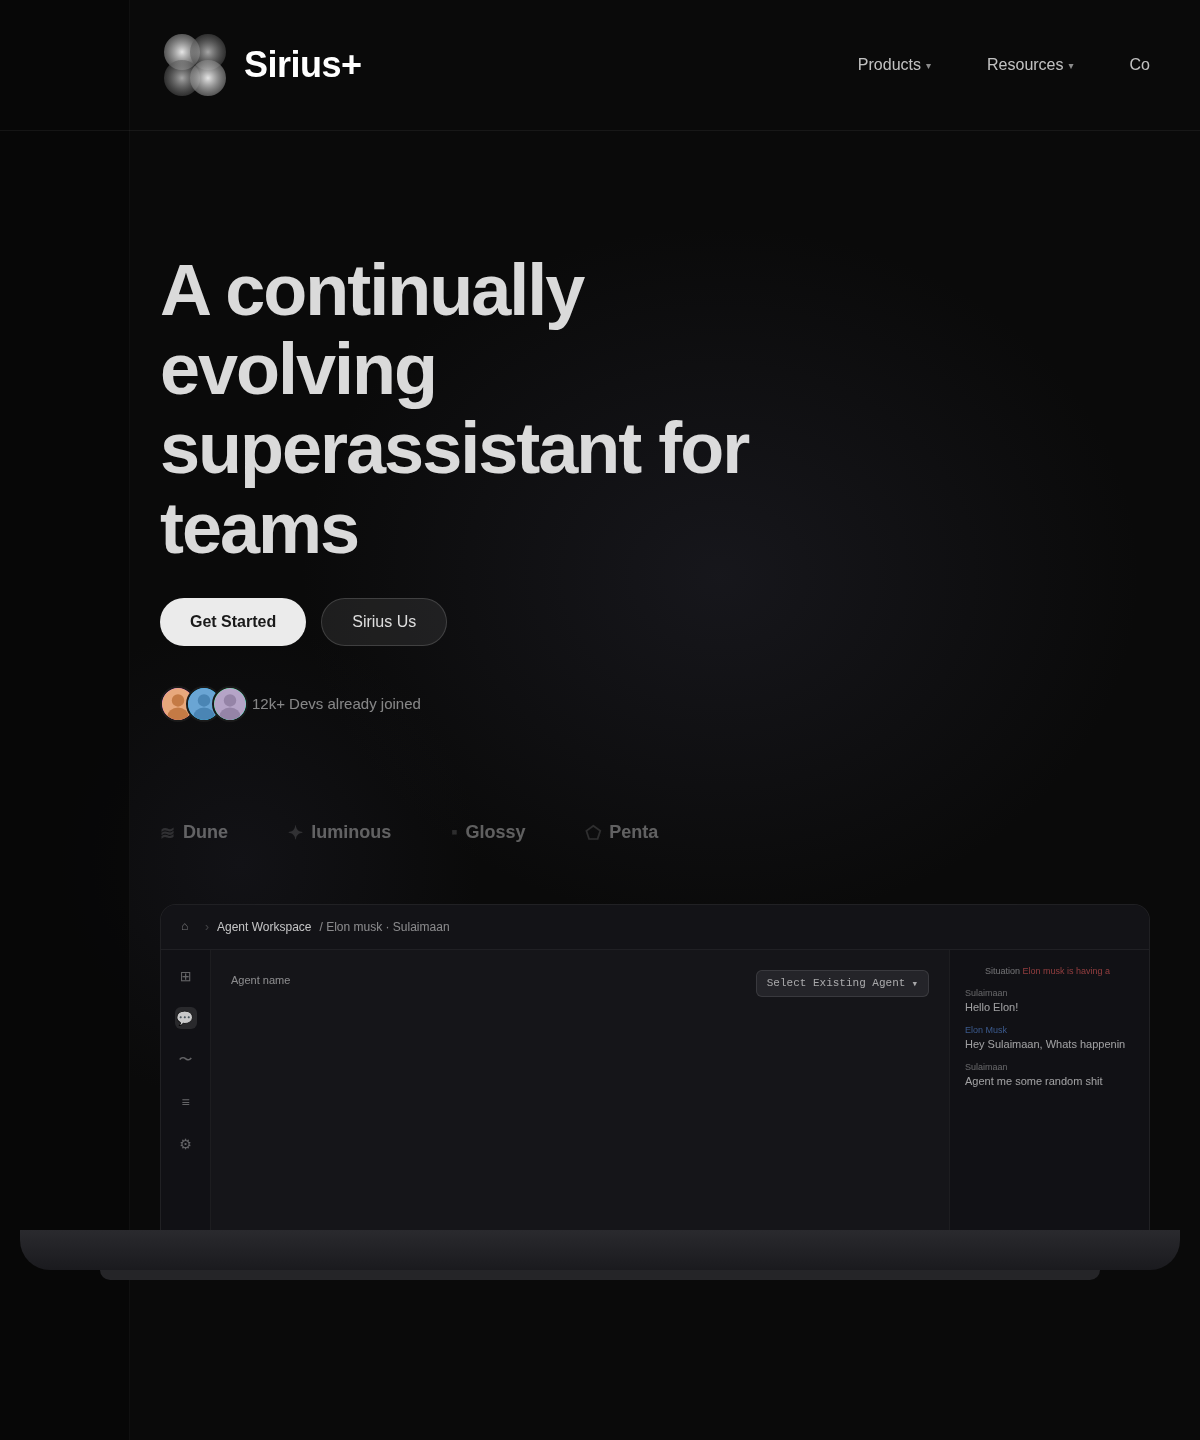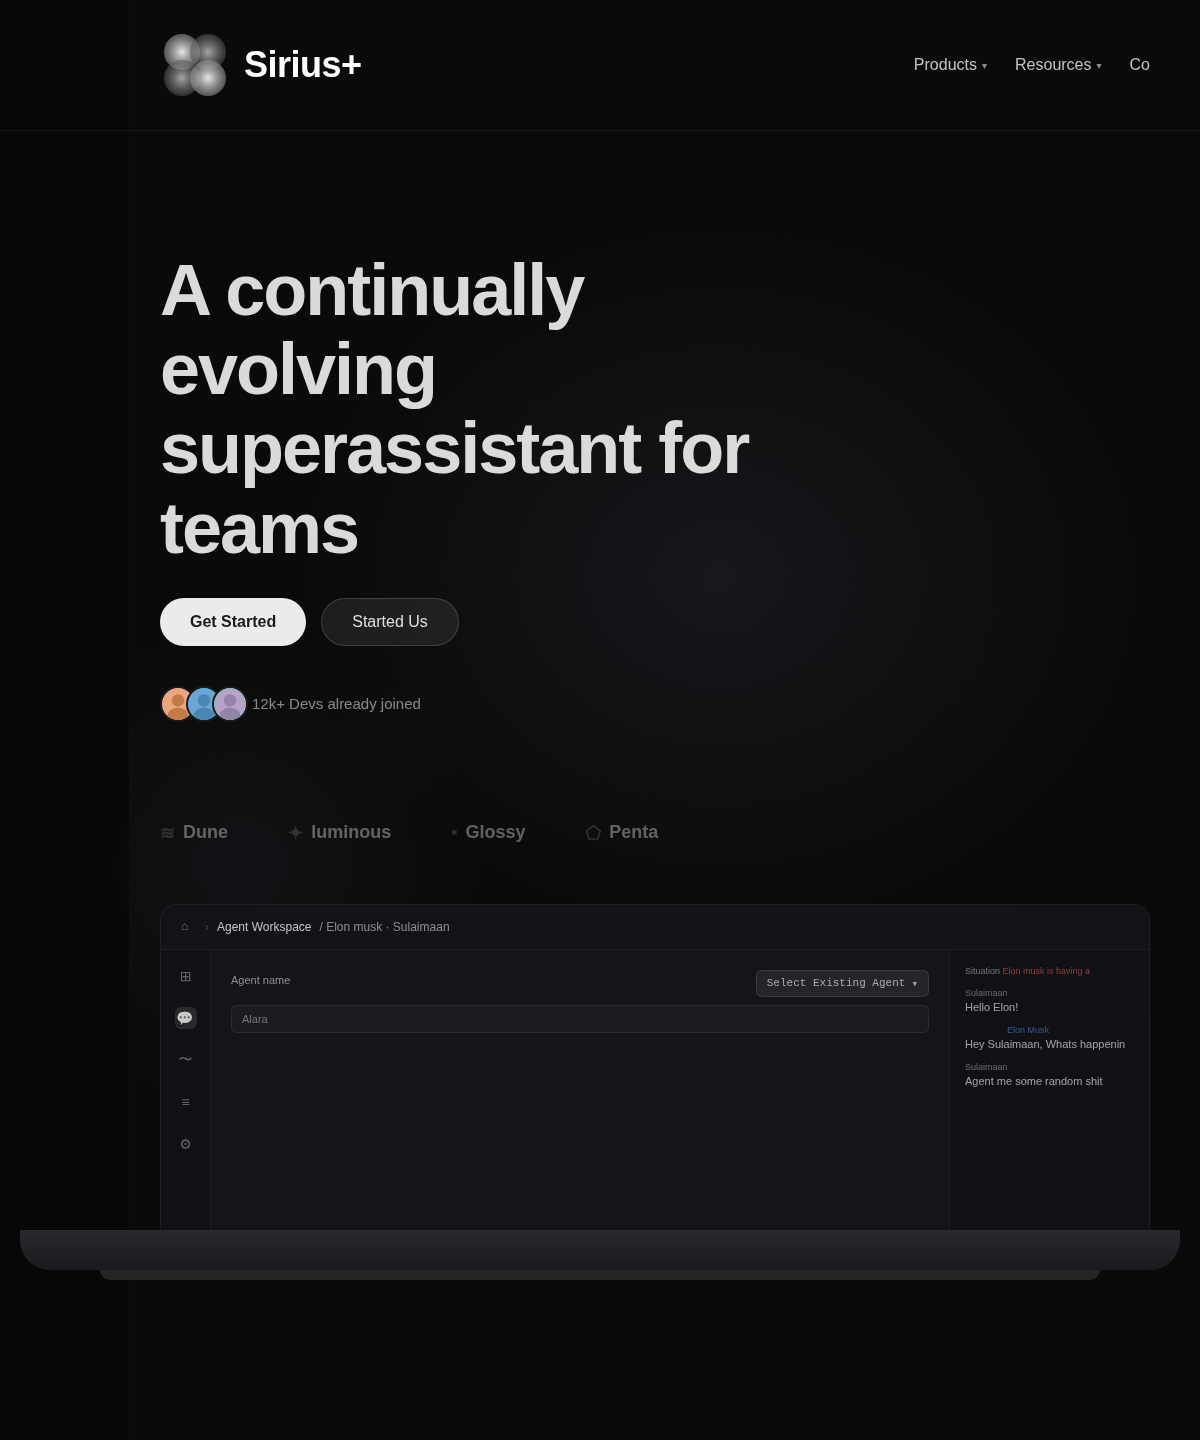--- a/index.html
+++ b/index.html
@@ -69,21 +69,21 @@
 
     .logo-text {
       font-size: 36px;
       font-weight: 700;
       color: #ffffff;
       letter-spacing: -0.5px;
     }
 
     .nav-links {
       display: flex;
-      gap: 28px;
+      gap: 56px;
     }
 
     .nav-item {
       display: flex;
       align-items: center;
       gap: 5px;
       color: rgba(255,255,255,0.75);
       font-size: 16px;
       cursor: pointer;
       text-decoration: none;
@@ -351,20 +351,21 @@
       width: 200px;
       background: rgba(18,18,22,0.95);
       border-left: 1px solid rgba(255,255,255,0.05);
       padding: 15px;
       font-size: 10px;
     }
 
     .chat-situation {
       color: rgba(255,255,255,0.3);
       margin-bottom: 12px;
+      margin-left: 20px;
     }
 
     .chat-situation span {
       color: rgba(255,100,100,0.6);
     }
 
     .chat-message {
       margin-bottom: 12px;
     }
 
@@ -374,21 +375,20 @@
       margin-bottom: 3px;
     }
 
     .chat-text {
       color: rgba(255,255,255,0.6);
       font-size: 11px;
     }
 
     .chat-name.elon {
       color: rgba(100,160,255,0.5);
-      margin-left: 42px;
     }
   </style>
 </head>
 <body>
 
 <div class="left-panel"></div>
 
 <nav>
   <div class="logo-area">
     <div class="logo-icon">
@@ -429,21 +429,21 @@
       <span>Co</span>
     </a>
   </div>
 </nav>
 
 <section class="hero">
   <h1 class="hero-title">A continually evolving superassistant for teams</h1>
 
   <div class="cta-buttons">
     <button class="btn-primary">Get Started</button>
-    <button class="btn-secondary">Started Us</button>
+    <button class="btn-secondary">Sirius Us</button>
   </div>
 
   <div class="social-proof">
     <div class="avatars">
       <div class="avatar">
         <svg class="avatar-face" viewBox="0 0 36 36" xmlns="http://www.w3.org/2000/svg">
           <circle cx="18" cy="18" r="18" fill="#e8a87c"></circle>
           <circle cx="18" cy="14" r="7" fill="#c47a45"></circle>
           <ellipse cx="18" cy="32" rx="12" ry="10" fill="#c47a45"></ellipse>
         </svg>
@@ -506,23 +506,20 @@
     </div>
 
     <div class="app-main">
       <div class="form-row">
         <span class="form-label">Agent name</span>
         <div class="select-btn">
           <span>Select Existing Agent</span>
           <span>▾</span>
         </div>
       </div>
-      <div class="form-group">
-        <input class="form-input" type="text" style="color: rgba(255, 255, 255, 0.3); background: rgba(28, 28, 33, 0.9); border: 1px solid rgba(255, 255, 255, 0.07); border-radius: 6px; padding: 7px 10px; font-size: 11px; width: 100%; outline: none;" placeholder="Alara">
-      </div>
 
 
     </div>
 
     <div class="app-chat">
       <div class="chat-situation">
         <span style="color:rgba(255,255,255,0.4); font-size:9px;">Situation </span>
         <span style="color:rgba(200,80,80,0.7); font-size:9px;">Elon musk is having a</span>
       </div>
 

